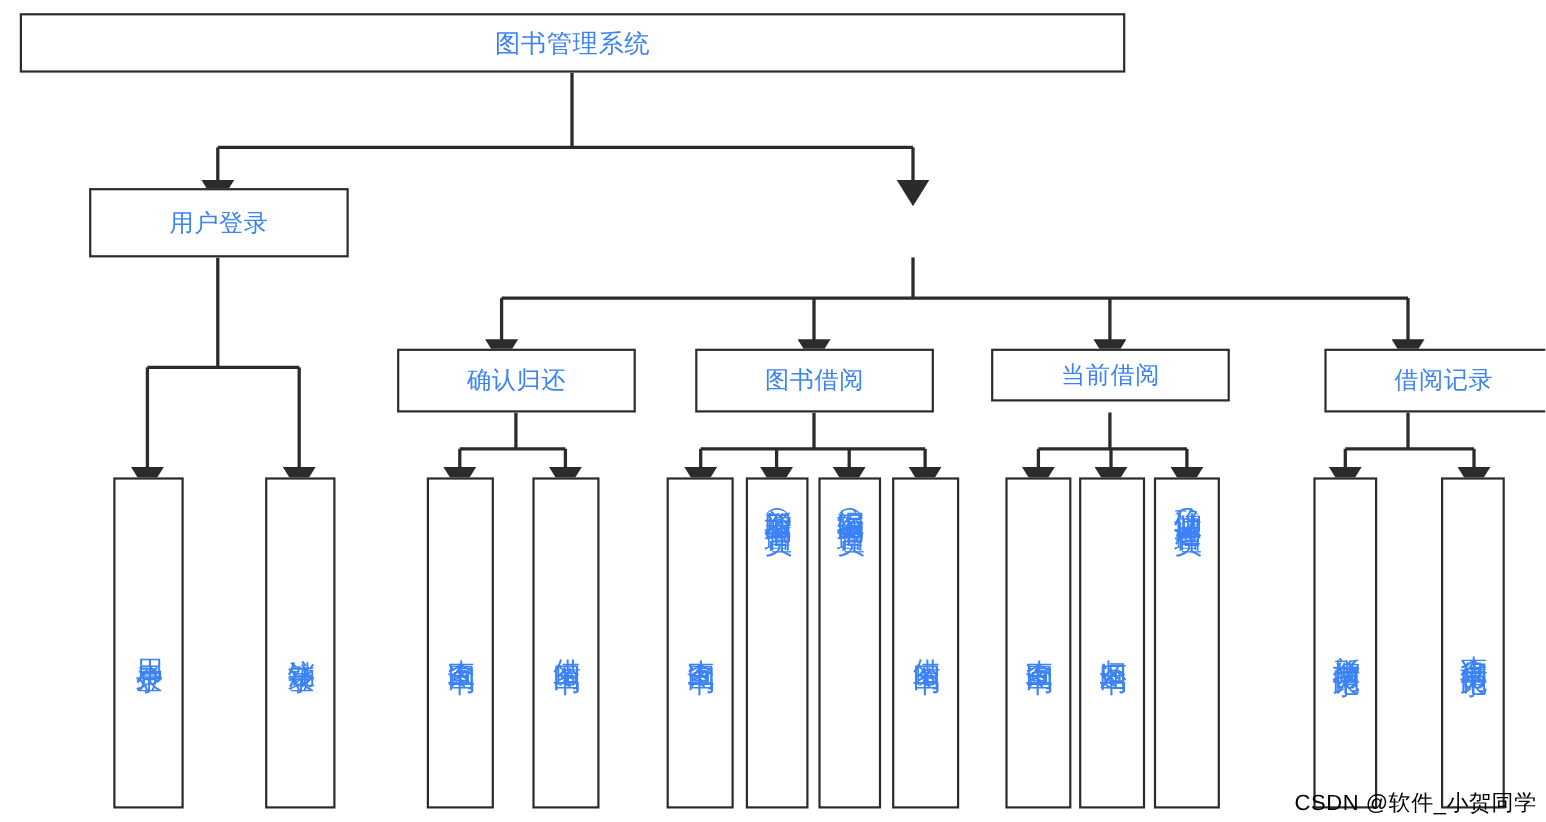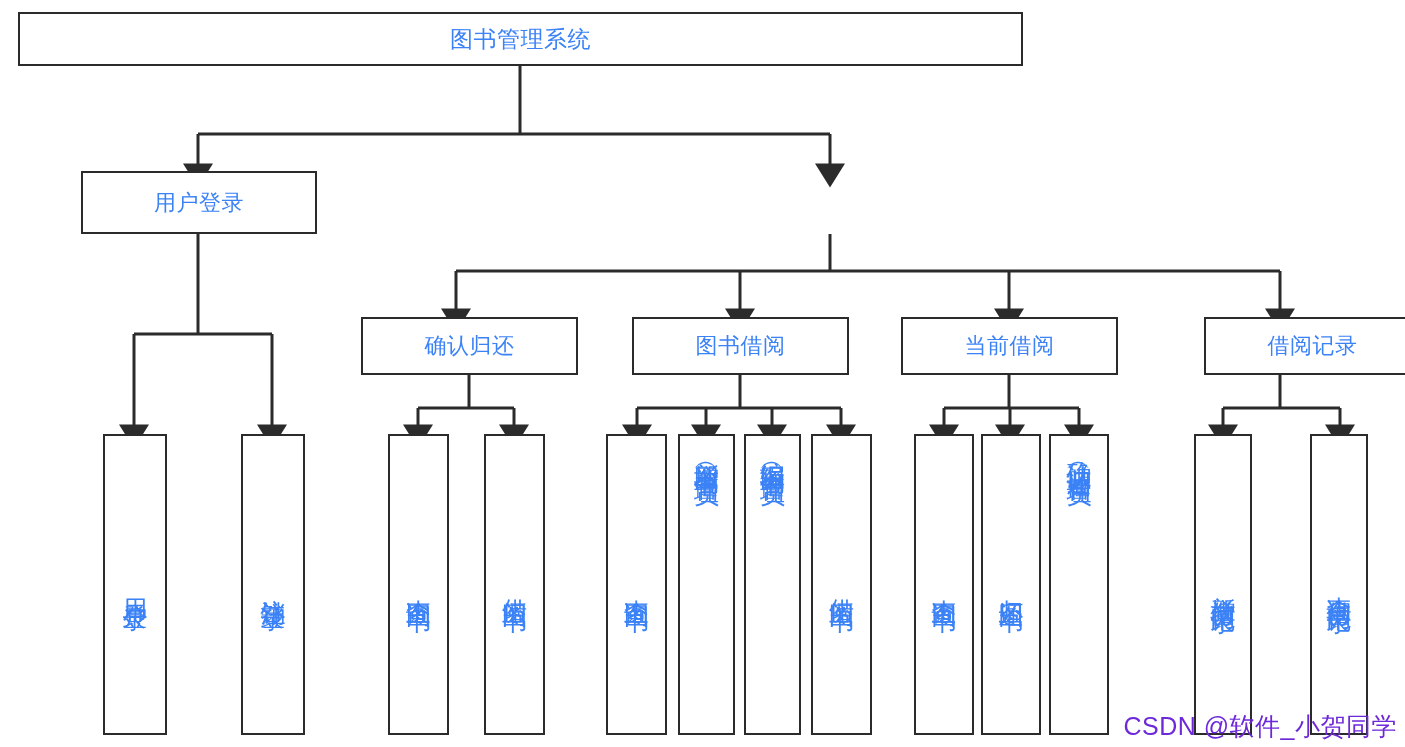--- a/index.html
+++ b/index.html
@@ -69,22 +69,22 @@
     margin-top: auto;
     margin-bottom: auto;
   }
   .node.leaf.top .node-label {
     margin-top: 6px;
   }
   #watermark {
     position: absolute;
     right: 8px;
     bottom: 4px;
-    font-size: 25px;
-    color: #6d28d9;
+    font-size: 20px;
+    color: #000000;
     z-index: 5;
     white-space: pre;
     letter-spacing: 0.5px;
   }
 </style>
 </head>
 <body>
 
 <div id="diagram-root">
 
@@ -151,21 +151,21 @@
 
 
   <div class="node horiz" style="left:361px; top:317px; width:217px; height:58px;">
     <span class="node-label">确认归还</span>
   </div>
 
   <div class="node horiz" style="left:632px; top:317px; width:217px; height:58px;">
     <span class="node-label">图书借阅</span>
   </div>
 
-  <div class="node horiz" style="left:901px; top:317px; width:217px; height:58px;">
+  <div class="node horiz" style="left:901px; top:317px; width:217px; height:48px;">
     <span class="node-label">当前借阅</span>
   </div>
 
   <div class="node horiz" style="left:1172px; top:317px; width:217px; height:58px;margin-left:32px;">
     <span class="node-label">借阅记录</span>
   </div>
 
   <div class="node leaf center" style="left:103px; top:434px; width:64px; height:301px;">
     <span class="node-label">用户登录</span>
   </div>

